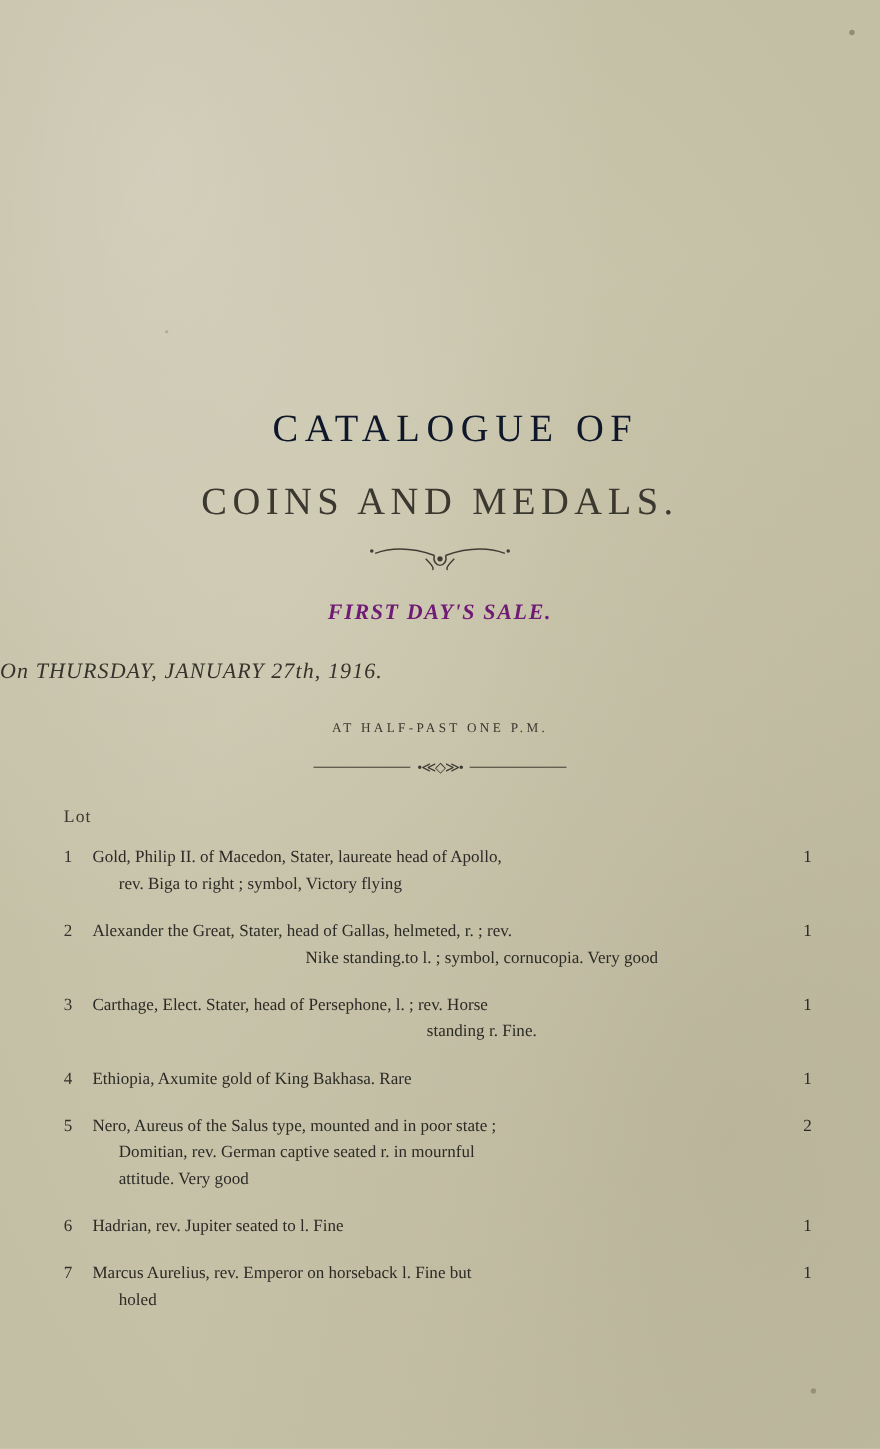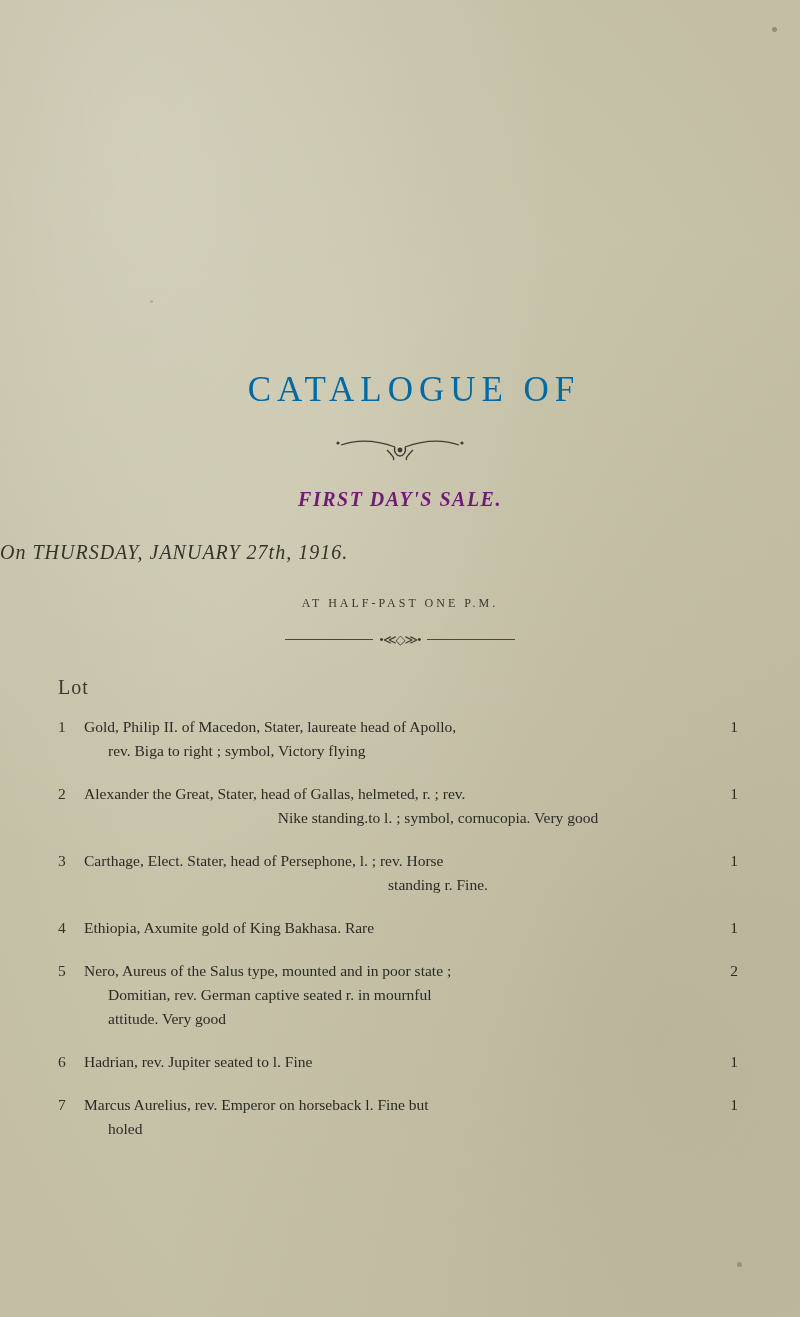--- a/index.html
+++ b/index.html
@@ -37,21 +37,21 @@
     padding: 0;
   }
 
   .title-block {
     text-align: center;
     margin-top: 370px;
   }
   .cat-title {
     font-size: 35px;
     letter-spacing: 6px;
-    color: #0369a1;
+    color: #0f172a;
     font-weight: normal;
     font-family: "Liberation Serif", serif;
     margin: 0 0 26px 0;
     padding-left: 28px;
   }
   .cat-sub {
     font-size: 35px;
     letter-spacing: 5px;
     color: #3a382f;
     font-weight: normal;
@@ -107,21 +107,21 @@
   }
   .rule .dia {
     font-size: 13px;
     line-height: 1;
     color: #3d3a30;
     letter-spacing: -1px;
   }
 
   .lot-label {
     margin-left: 58px;
-    font-size: 20px;
+    font-size: 16px;
     letter-spacing: 1px;
     color: #3b382f;
     margin-bottom: 16px;
   }
 
   .lots {
     margin: 0 62px 0 58px;
   }
   .lot {
     display: flex;
@@ -150,20 +150,21 @@
 
 <div class="paper-grain"></div>
 <div class="speck" style="left:772px;top:27px;width:5px;height:5px;"></div>
 <div class="speck" style="left:150px;top:300px;width:3px;height:3px;opacity:.3;"></div>
 <div class="speck" style="left:737px;top:1262px;width:5px;height:5px;opacity:.45;"></div>
 
 <div class="page">
 
   <div class="title-block">
     <h1 class="cat-title">CATALOGUE OF</h1>
+    <h2 class="cat-sub">COINS AND MEDALS.</h2>
   </div>
 
   <div class="ornament">
     <svg width="130" height="26" viewBox="0 0 130 26" xmlns="http://www.w3.org/2000/svg">
       <g stroke="#3f3c32" stroke-width="1.3" fill="none">
         <path d="M6 9 C 26 2, 46 6, 60 11"></path>
         <path d="M124 9 C 104 2, 84 6, 70 11"></path>
         <path d="M60 11 C 58 16, 62 20, 65 20 C 68 20, 72 16, 70 11"></path>
         <path d="M52 14 C 58 20, 60 23, 58 24"></path>
         <path d="M78 14 C 72 20, 70 23, 72 24"></path>

